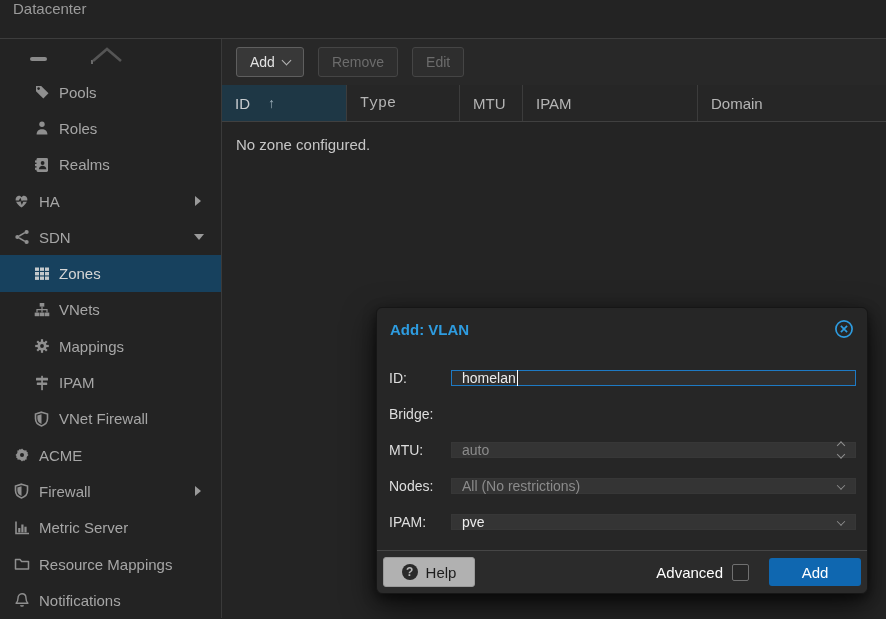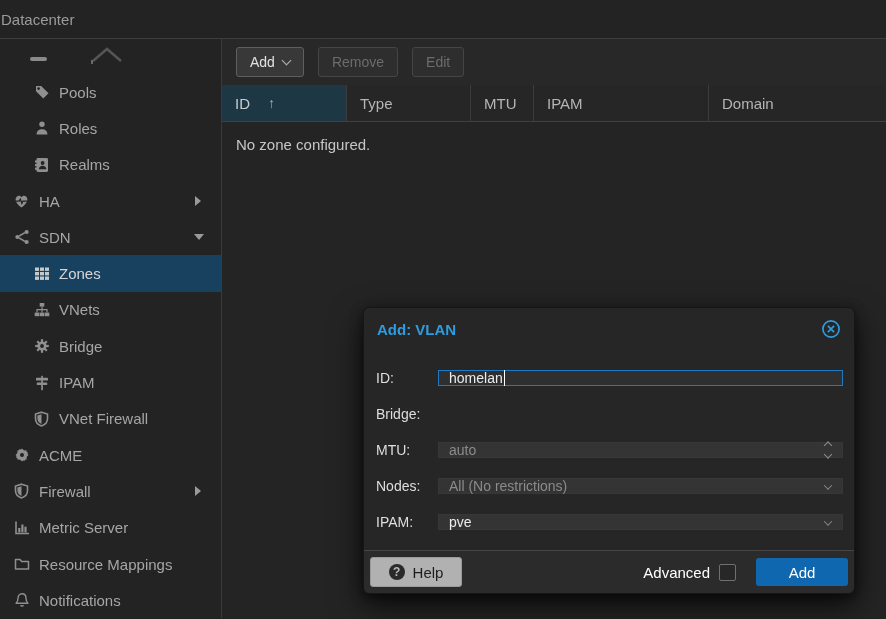--- a/index.html
+++ b/index.html
@@ -1,22 +1,22 @@
 <!DOCTYPE html>
 <html><head>
 <meta charset="utf-8">
 <style>
   * { margin:0; padding:0; box-sizing:border-box; }
   html,body { width:886px; height:619px; overflow:hidden; background:#232323;
               font-family:"Liberation Sans", sans-serif; cursor:default; }
   .app { position:relative; width:886px; height:619px; color:#ccc; }
 
   
-  .topbar { height:39px; border-bottom:1px solid #3d3d3d; display:flex; align-items:center;
-            padding-left:1px; color:#9b9b9b; font-size:15px; background:#232323; }
+  .topbar { height:39px; border-bottom:1px solid #3d3d3d; display:flex; align-items:flex-start;
+            padding-left:13px; color:#9b9b9b; font-size:15px; background:#232323; }
 
   
   .main { display:flex; height:579px; }
   .sidebar { width:222px; flex-shrink:0; border-right:1px solid #3a3a3a; background:#232323;
              overflow:hidden; position:relative; }
   .content { flex:1; display:flex; flex-direction:column; background:#242424; }
 
   
   .partial-row { height:35px; position:relative; }
   .partial-dash { position:absolute; left:30px; top:18px; width:17px; height:4px;
@@ -47,27 +47,27 @@
   .chev { display:inline-block; width:7px; height:7px; border-right:1.6px solid currentColor;
           border-bottom:1.6px solid currentColor; transform:rotate(45deg); }
   .btn-add .chev { margin-top:-4px; color:#b5b5b5; }
 
   
   .grid-head { height:37px; display:flex; background:#262626; border-bottom:1px solid #404040;
                flex-shrink:0; }
   .col { display:flex; align-items:center; padding-left:13px; color:#b5b5b5; font-size:15px;
          border-right:1px solid #3c3c3c; gap:18px; }
   .col-id { width:125px; background:#1e3745; color:#c9cdd0; }
-  .col-type { width:124px; } .col-mtu { width:63px; } .col-ipam { width:175px; }
+  .col-type { width:113px;font-family:Liberation Mono, monospace; } .col-mtu { width:63px; } .col-ipam { width:175px; }
   .col-domain { flex:1; border-right:none; }
   .sort-arrow { color:#9fb0bb; font-size:14px; }
   .empty-text { padding:14px 14px; color:#c6c6c6; font-size:15px; }
 
   
-  .dialog { position:absolute; left:363px; top:307px; width:492px; height:287px;
+  .dialog { position:absolute; left:376px; top:307px; width:492px; height:287px;
             background:#262626; border:1px solid #161616; border-radius:6px; z-index:10;
             box-shadow:0 12px 32px rgba(0,0,0,.66), 0 4px 12px rgba(0,0,0,.5); }
   .dlg-header { height:42px; display:flex; align-items:center; padding:0 13px; }
   .dlg-title { color:#2e9ce0; font-size:15px; font-weight:700; flex:1; }
   .dlg-body { padding:14px 11px 0 12px; }
   .field-row { display:flex; align-items:center; height:28px; margin-bottom:8px; }
   .field-label { width:62px; color:#dedede; font-size:14px; flex-shrink:0; }
   .field { flex:1; height:16px; background:#343434; border:1px solid #373737; display:flex;
            align-items:center; padding:0 10px; font-size:14px; color:#ececec; position:relative; }
   .field.focused { border:1px solid #1e7ac4; background:#2f2f2f; }
@@ -219,21 +219,21 @@
               <g stroke="currentColor" stroke-width="2.2">
                 <line x1="8" y1="1.2" x2="8" y2="14.8"></line>
                 <line x1="1.2" y1="8" x2="14.8" y2="8"></line>
                 <line x1="3.2" y1="3.2" x2="12.8" y2="12.8"></line>
                 <line x1="12.8" y1="3.2" x2="3.2" y2="12.8"></line>
               </g>
               <circle cx="8" cy="8" r="4.6" fill="currentColor"></circle>
               <circle cx="8" cy="8" r="1.9" fill="#232323"></circle>
             </svg>
         </span>
-        <span>Bridge</span>
+        <span>Mappings</span>
       </div>
 
       <div class="nav-item lvl1">
         <span class="icn">
           <svg width="16" height="16" viewBox="0 0 16 16">
               <rect x="7.2" y="0.8" width="1.7" height="14.4" fill="currentColor"></rect>
               <rect x="2" y="2.8" width="12" height="2.7" rx="0.5" fill="currentColor"></rect>
               <rect x="2.8" y="7.4" width="10.4" height="2.7" rx="0.5" fill="currentColor"></rect>
             </svg>
         </span>

